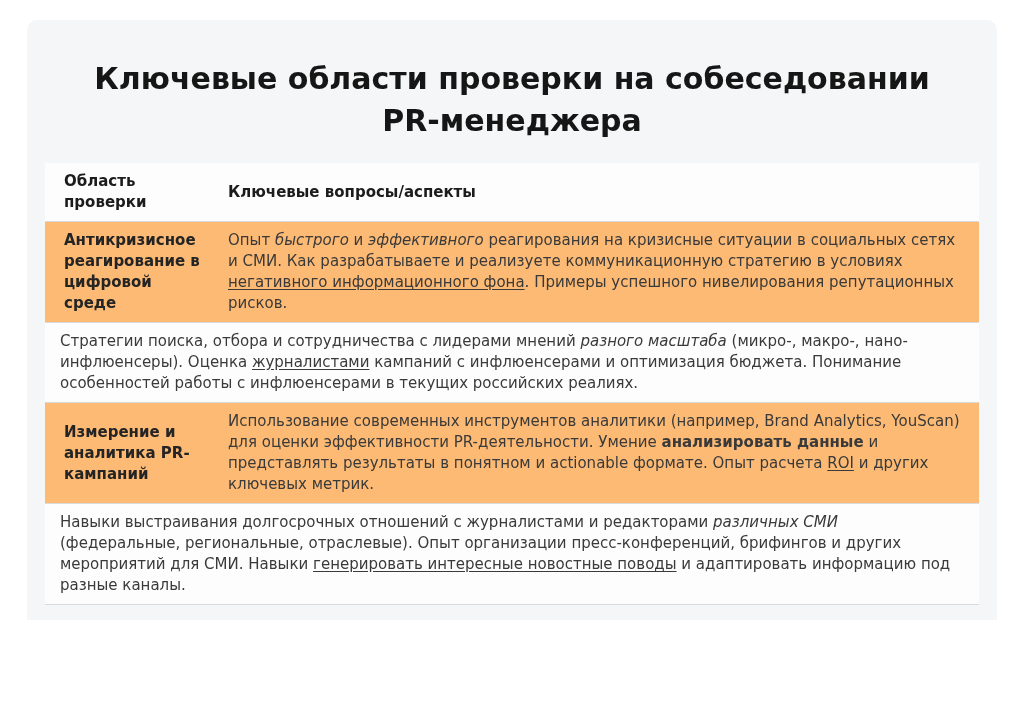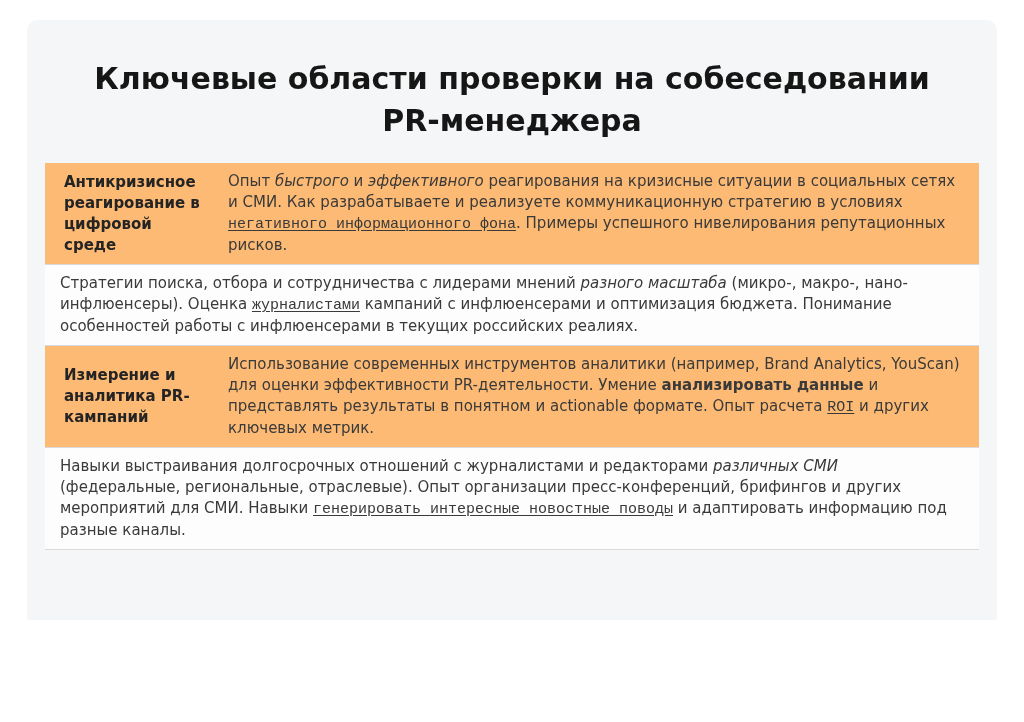--- a/index.html
+++ b/index.html
@@ -62,32 +62,36 @@
     flex: 1 1 auto;
     padding: 8px 18px 8px 15px;
     color: #3a3a3a;
   }
   .row.header .cell {
     font-weight: bold;
     color: #1c1c1c;
   }
   .cell.aspects i { font-style: italic; }
   .cell.aspects b { font-weight: bold; text-align: right; }
-  .cell.aspects u { text-decoration: underline; text-underline-offset: 2px; font-family: Liberation Mono, monospace; }
+  .cell.aspects u { text-decoration: underline; text-underline-offset: 2px; }
 </style>
 </head>
 <body>
 
 <div class="page">
   <div class="card">
 
     <h1 class="title">Ключевые области проверки на собеседовании PR-менеджера</h1>
 
     <div class="table">
 
+      <div class="row header">
+        <div class="cell area">Область проверки</div>
+        <div class="cell aspects">Ключевые вопросы/аспекты</div>
+      </div>
 
       <div class="row alt">
         <div class="cell area">Антикризисное реагирование в цифровой среде</div>
         <div class="cell aspects"><span>Опыт </span><i>быстрого</i><span> и </span><i>эффективного</i><span> реагирования на кризисные ситуации в социальных сетях и СМИ. Как разрабатываете и реализуете коммуникационную стратегию в условиях </span><u>негативного информационного фона</u><span>. Примеры успешного нивелирования репутационных рисков.</span></div>
       </div>
 
       <div class="row">
         <div class="cell aspects"><span>Стратегии поиска, отбора и сотрудничества с лидерами мнений </span><i>разного масштаба</i><span> (микро-, макро-, нано-инфлюенсеры). Оценка </span><u>журналистами</u><span> кампаний с инфлюенсерами и оптимизация бюджета. Понимание особенностей работы с инфлюенсерами в текущих российских реалиях.</span></div>
       </div>
 

